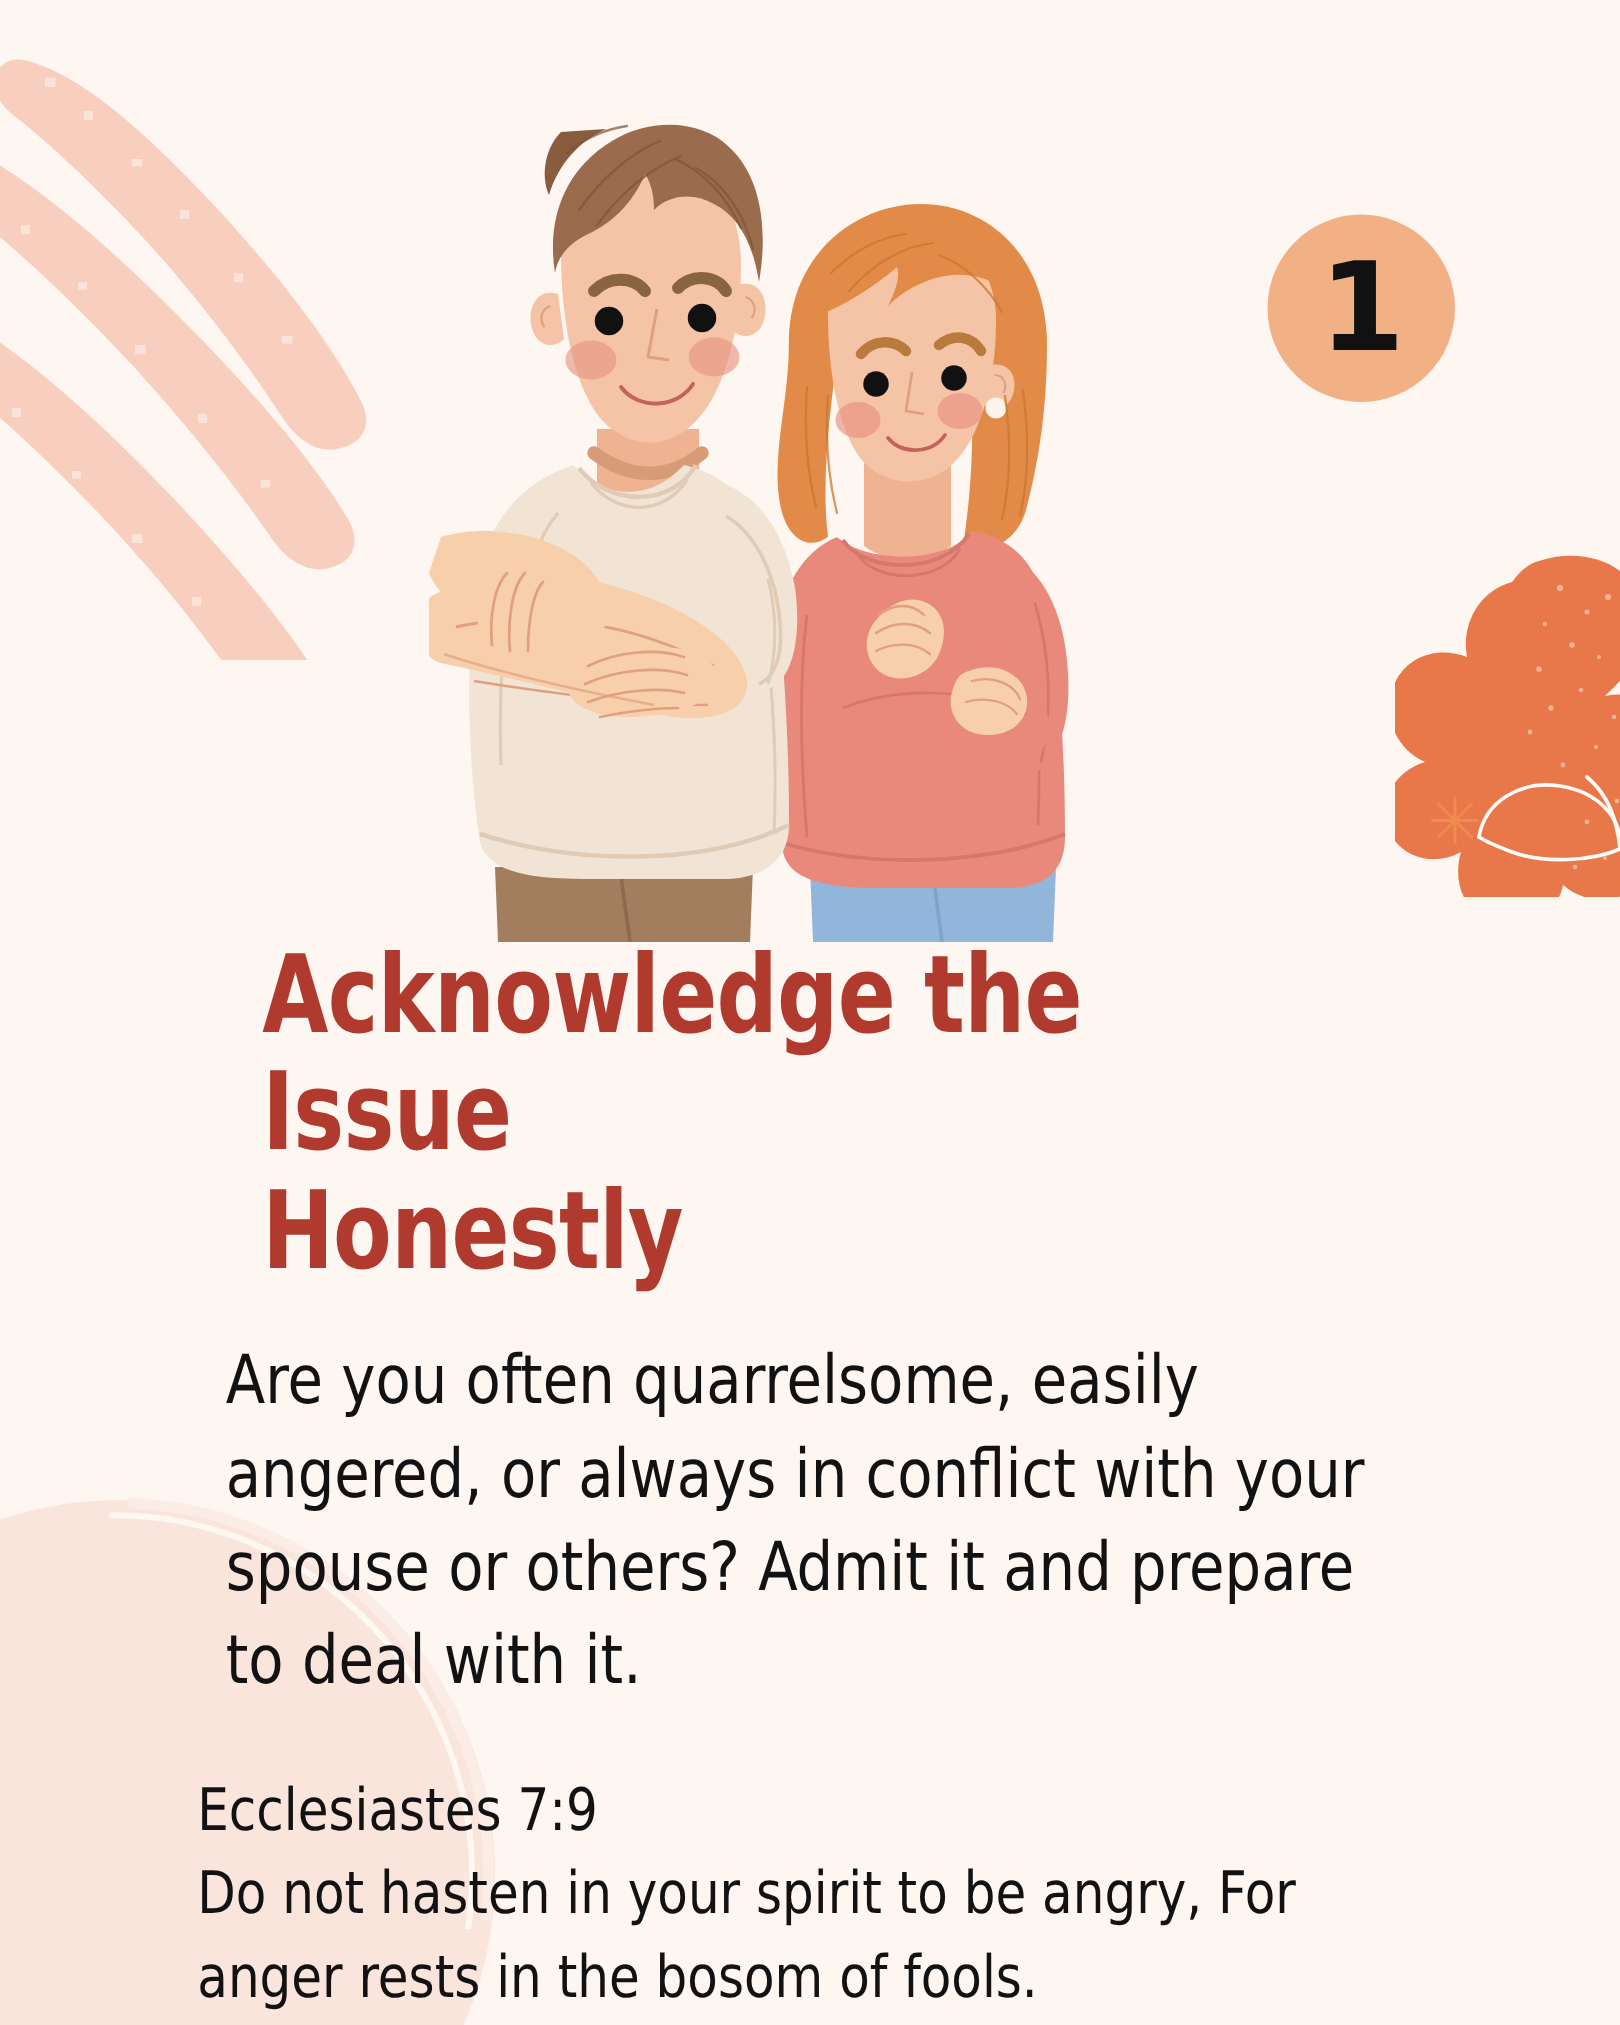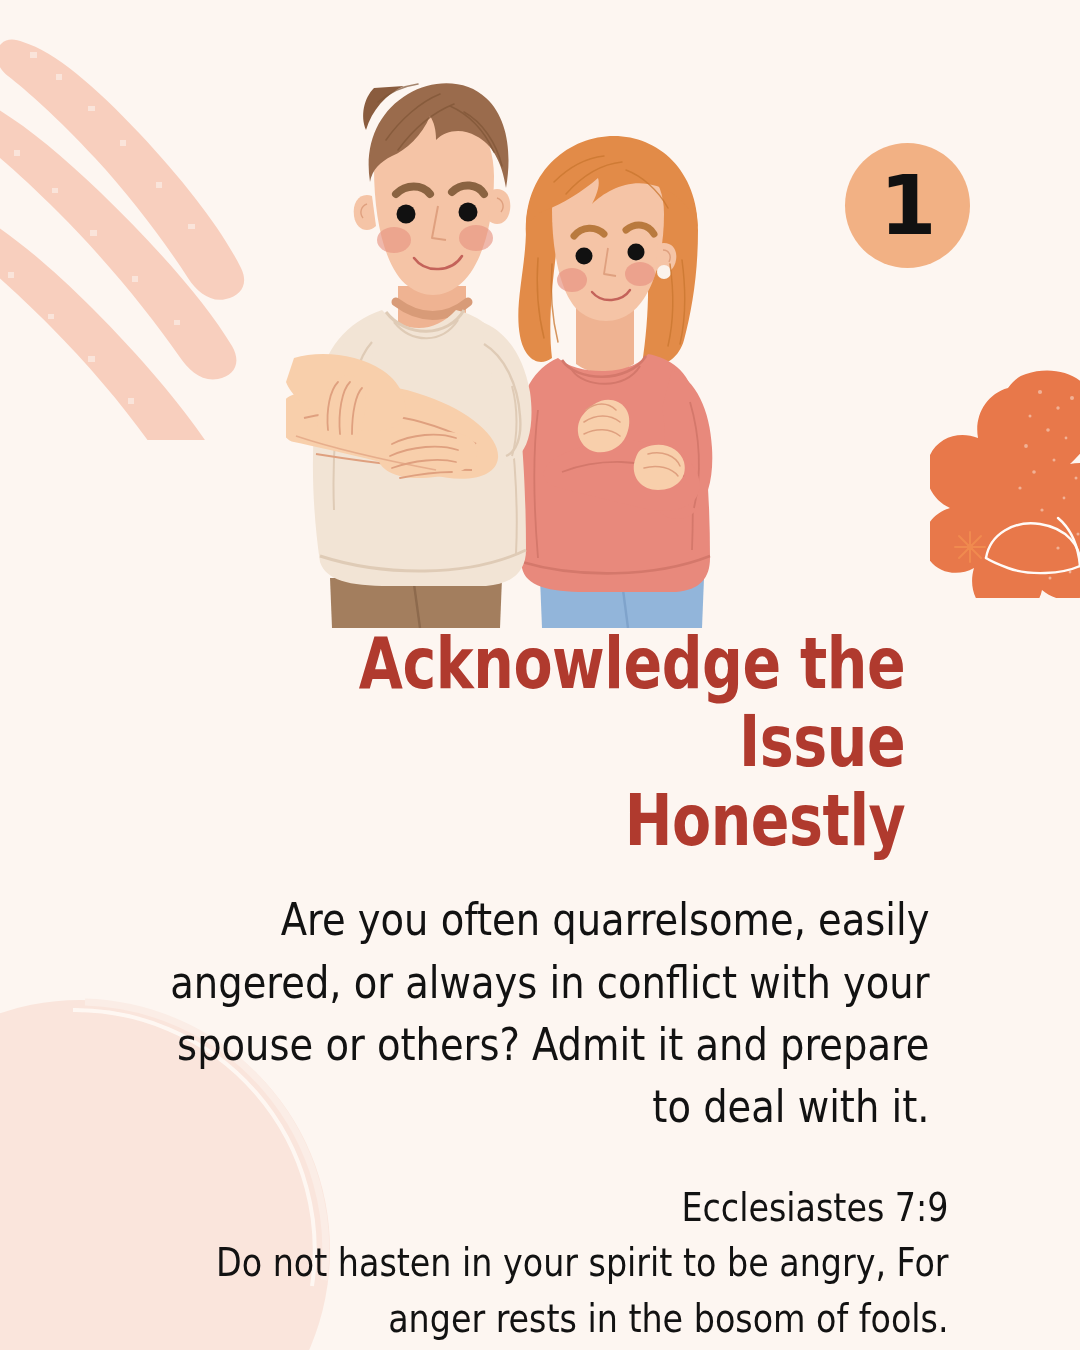--- a/index.html
+++ b/index.html
@@ -58,21 +58,21 @@
     width: 470px;
     height: 570px;
   }
 
   
   #content {
     position: absolute;
     left: 0;
     top: 624px;
     width: 1080px;
-    text-align: right;
+    text-align: left;
   }
   #title {
     margin: 0 auto;
     width: 830px;
     color: #B03A2E;
     font-family: "DejaVu Sans Condensed", "Liberation Sans Narrow", "Liberation Sans", sans-serif;
     font-weight: bold;
     font-size: 72px;
     line-height: 1.09;
     letter-spacing: -0.5px;

